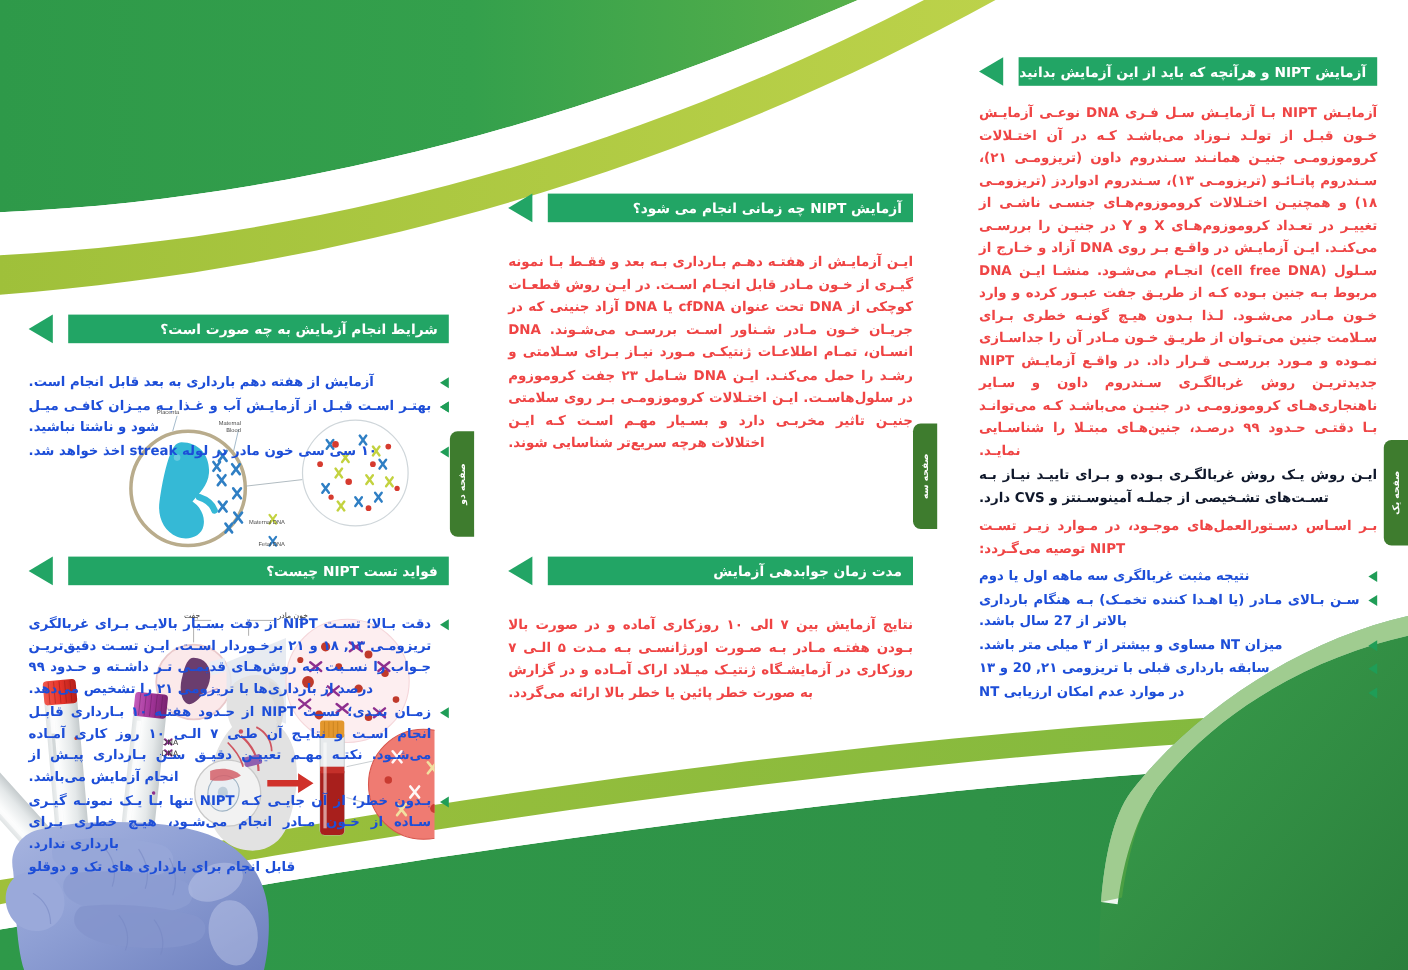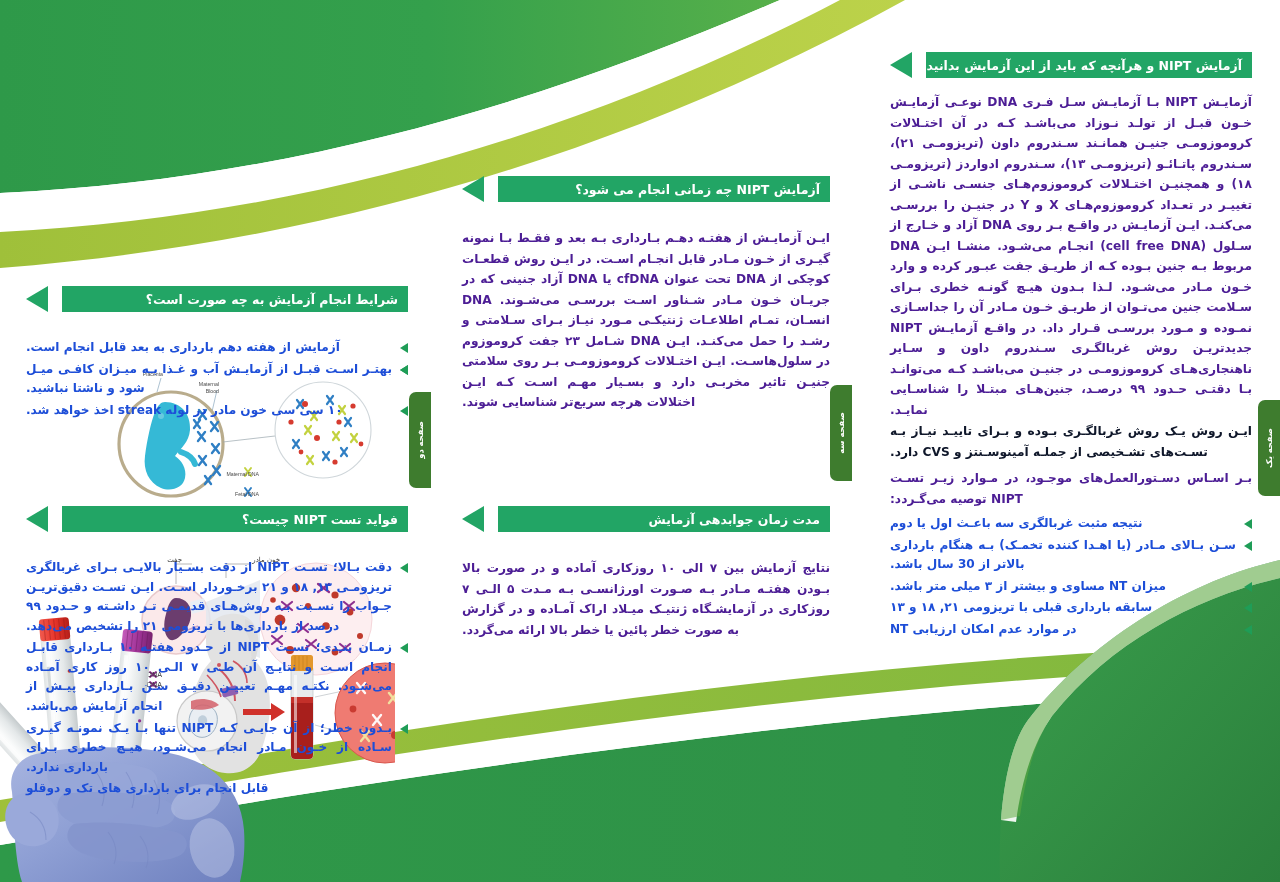--- a/index.html
+++ b/index.html
@@ -68,21 +68,21 @@
     font-weight: bold;
     padding-right: 10px;
     white-space: nowrap;
     letter-spacing: 0;
   }
 
   
   .body-text {
     font-size: 12.2px;
     line-height: 1.68;
-    color: #4c1d95;
+    color: #ef4444;
     font-weight: bold;
     text-align: justify;
     text-align-last: left;
     direction: rtl;
   }
 
   .emph {
     font-weight: bold;
     color: #0f172a;
   }
@@ -227,33 +227,33 @@
     </div>
 
     <div style="position:absolute; top:92px; right:28px; width:362px;">
       <p class="body-text">آزمایـش NIPT بـا آزمایـش سـل فـری DNA نوعـی آزمایـش خـون قبـل از تولـد نـوزاد می‌باشـد کـه در آن اختـلالات کروموزومـی جنیـن همانـند سـندروم داون (تریزومـی ۲۱)، سـندروم پاتـائـو (تریزومـی ۱۳)، سـندروم ادواردز (تریزومـی ۱۸) و همچنیـن اختـلالات کروموزوم‌هـای جنسـی ناشـی از تغییـر در تعـداد کروموزوم‌هـای X و Y در جنیـن را بررسـی می‌کنـد. ایـن آزمایـش در واقـع بـر روی DNA آزاد و خـارج از سـلول (cell free DNA) انجـام می‌شـود. منشـا ایـن DNA مربوط بـه جنین بـوده کـه از طریـق جفت عبـور کرده و وارد خـون مـادر می‌شـود. لـذا بـدون هیـچ گونـه خطری بـرای سـلامت جنین می‌تـوان از طریـق خـون مـادر آن را جداسـازی نمـوده و مـورد بررسـی قـرار داد. در واقـع آزمایـش NIPT جدیدتریـن روش غربالگـری سـندروم داون و سـایر ناهنجاری‌هـای کروموزومـی در جنیـن می‌باشـد کـه می‌توانـد بـا دقتـی حـدود ۹۹ درصـد، جنین‌هـای مبتـلا را شناسـایی نمایـد.</p>
       <p class="body-text emph" style="margin-top:1px;">ایـن روش یـک روش غربالگـری بـوده و بـرای تاییـد نیـاز بـه تسـت‌های تشـخیصی از جملـه آمینوسـنتز و CVS دارد.</p>
       <p class="body-text" style="margin-top:6px;">بـر اسـاس دسـتورالعمل‌های موجـود، در مـوارد زیـر تسـت NIPT توصیه می‌گـردد:</p>
 
       <ul class="bullets" style="margin-top:5px;">
         <li>
           <span class="tri"></span>
-          <span>نتیجه مثبت غربالگری سه باعـث اول یا دوم</span>
-        </li>
-        <li>
-          <span class="tri"></span>
-          <span>سـن بـالای مـادر (یا اهـدا کننده تخمـک) بـه هنگام بارداری بالاتر از 30 سال باشد.</span>
+          <span>نتیجه مثبت غربالگری سه ماهه اول یا دوم</span>
+        </li>
+        <li>
+          <span class="tri"></span>
+          <span>سـن بـالای مـادر (یا اهـدا کننده تخمـک) بـه هنگام بارداری بالاتر از 27 سال باشد.</span>
         </li>
         <li>
           <span class="tri"></span>
           <span>میزان NT مساوی و بیشتر از ۳ میلی متر باشد.</span>
         </li>
         <li>
           <span class="tri"></span>
-          <span>سابقه بارداری قبلی با تریزومی ۲۱, ۱۸ و ۱۳</span>
+          <span>سابقه بارداری قبلی با تریزومی ۲۱, 20 و ۱۳</span>
         </li>
         <li>
           <span class="tri"></span>
           <span>در موارد عدم امکان ارزیابی NT</span>
         </li>
       </ul>
     </div>
 
     <div class="illus" id="illus-placenta">
       <svg viewBox="0 0 270 150" xmlns="http://www.w3.org/2000/svg">

